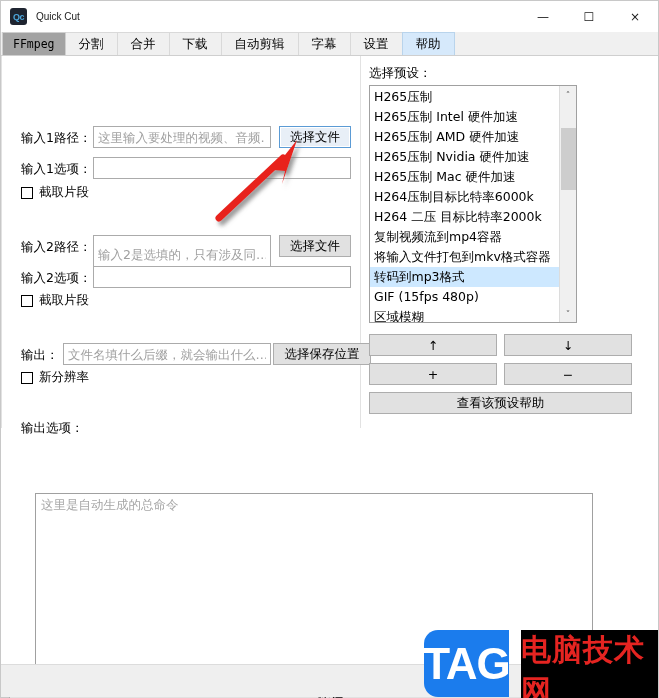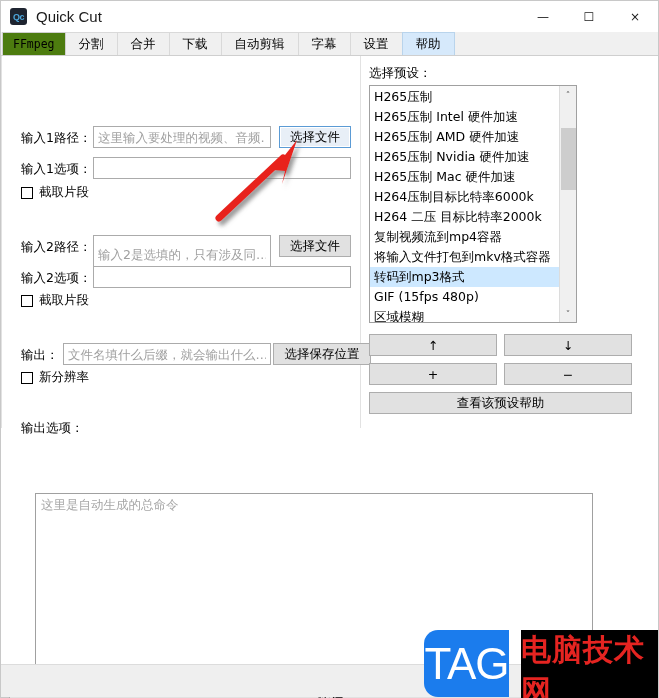--- a/index.html
+++ b/index.html
@@ -36,21 +36,21 @@
     background: #1e2430;
     border-radius: 3px;
     color: #4ea8de;
     font-size: 9px; font-weight: bold;
     display: flex; align-items: center; justify-content: center;
     letter-spacing: -0.5px;
     font-family: "Liberation Sans", sans-serif;
   }
   .app-title {
     margin-left: 9px;
-    font-size: 15px;
+    font-size: 10px;
     color: #1a1a1a;
     font-family: "Liberation Sans", sans-serif;
   }
   .win-controls {
     position: absolute; right: 0; top: 0;
     height: 31px; display: flex;
   }
   .win-btn {
     width: 46px; height: 31px;
     display: flex; align-items: center; justify-content: center;
@@ -72,21 +72,21 @@
     font-size: 12.5px;
     color: #000;
     border: 1px solid #d9d9d9;
     border-bottom: none;
     background: #f0f0f0;
     margin-right: -1px;
     box-sizing: border-box;
     font-family: "DejaVu Sans", "Liberation Sans", sans-serif;
   }
   .tab.active {
-    background: #4d7c0f;
+    background: #a3a3a3;
     border-color: #cfcfcf;
     position: relative; z-index: 3;
     font-family: "DejaVu Sans Mono", monospace;
     font-size: 11.5px;
     padding: 0 10px;
   }
   .tab.hover {
     background: #d6e9fb;
     border-color: #b9d4ec;
   }
@@ -245,21 +245,21 @@
   
   .watermark {
     position: absolute; right: 0px; bottom: 0px;
     width: 234px; height: 67px;
     display: flex; align-items: stretch;
   }
   .wm-tag {
     width: 85px; background: #1b7ced;
     border-radius: 14px 0 0 14px;
     color: #fff;
-    font-size: 44px; font-weight: normal;
+    font-size: 44px; font-weight: bold;
     display: flex; align-items: center; justify-content: center;
     letter-spacing: -1px;
     font-family: "Liberation Sans", sans-serif;
   }
   .wm-right {
     flex: 1;
     display: flex; flex-direction: column; margin-left: 12px;
   }
   .wm-cn {
     flex: 1;

